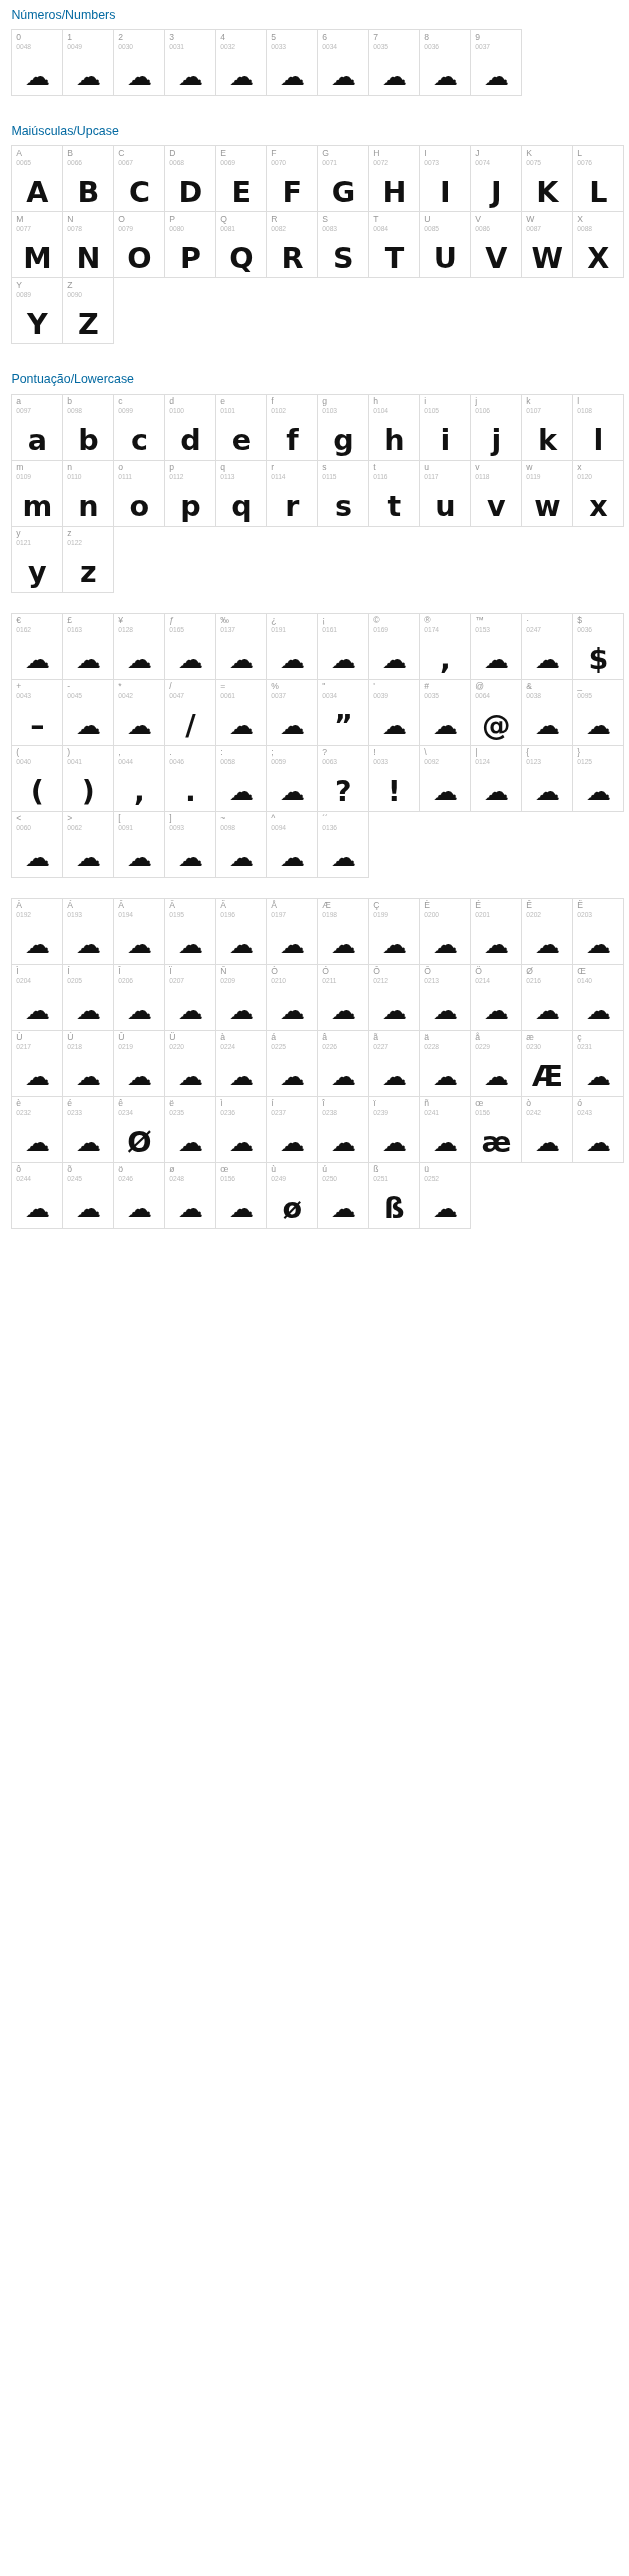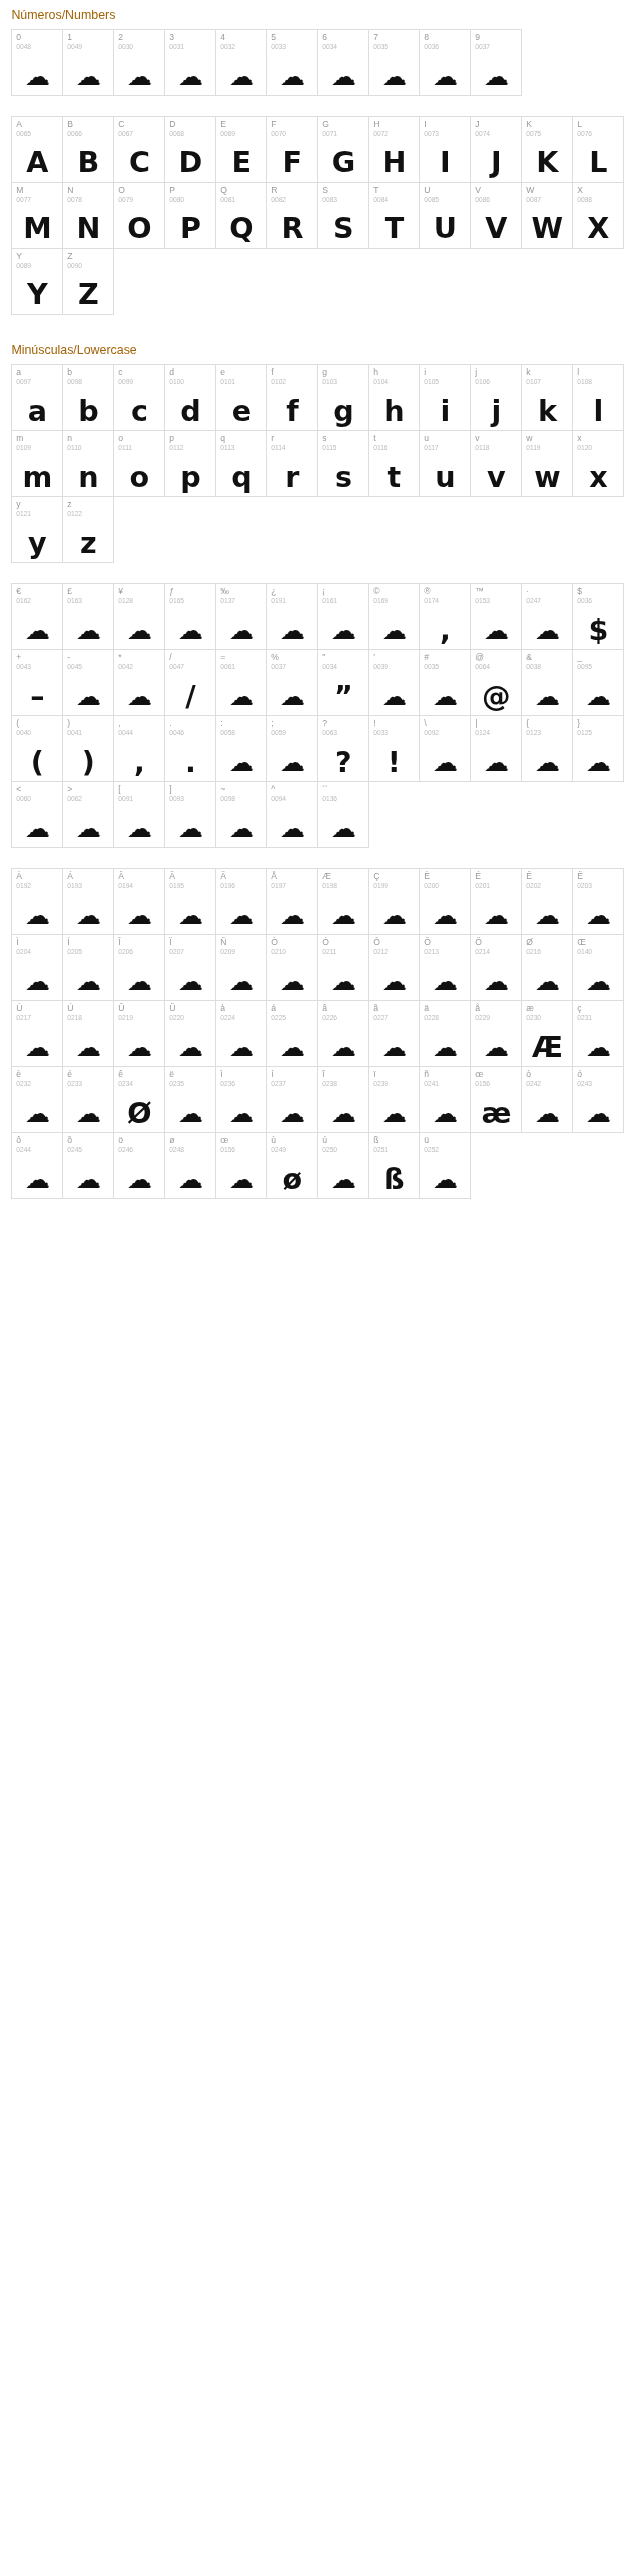--- a/index.html
+++ b/index.html
@@ -15,21 +15,21 @@
   .page {
     width: 629px;
     padding: 0 0 19px 0;
     box-sizing: border-box;
   }
   .section {
     margin: 0 0 21px 0;
   }
   .section-title {
     font-size: 12.4px;
-    color: #a16207;
+    color: #0369a1;
     padding: 7.6px 0 7.6px 11.4px;
     font-weight: normal;
   }
   .grid {
     display: flex;
     flex-wrap: wrap;
     padding-left: 11.4px;
     box-sizing: border-box;
   }
   .cell {
@@ -131,20 +131,21 @@
             <div class="glyph notdef">☁</div>
           </div>
           <div class="cell">
             <div class="ch">9</div>
             <div class="code">0037</div>
             <div class="glyph notdef">☁</div>
           </div>
         </div>
       </div>
       <div class="section">
+        <div class="section-title">Maiúsculas/Upcase</div>
         <div class="grid">
           <div class="cell">
             <div class="ch">A</div>
             <div class="code">0065</div>
             <div class="glyph">A</div>
           </div>
           <div class="cell">
             <div class="ch">B</div>
             <div class="code">0066</div>
             <div class="glyph">B</div>
@@ -265,21 +266,21 @@
             <div class="glyph">Y</div>
           </div>
           <div class="cell">
             <div class="ch">Z</div>
             <div class="code">0090</div>
             <div class="glyph">Z</div>
           </div>
         </div>
       </div>
       <div class="section">
-        <div class="section-title">Minúsculas/Lowercase</div>
+        <div class="section-title">Pontuação/Lowercase</div>
         <div class="grid">
           <div class="cell">
             <div class="ch">a</div>
             <div class="code">0097</div>
             <div class="glyph">a</div>
           </div>
           <div class="cell">
             <div class="ch">b</div>
             <div class="code">0098</div>
             <div class="glyph">b</div>

